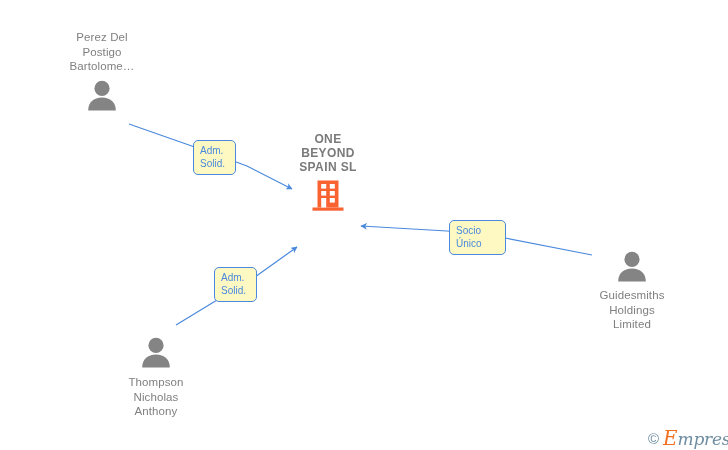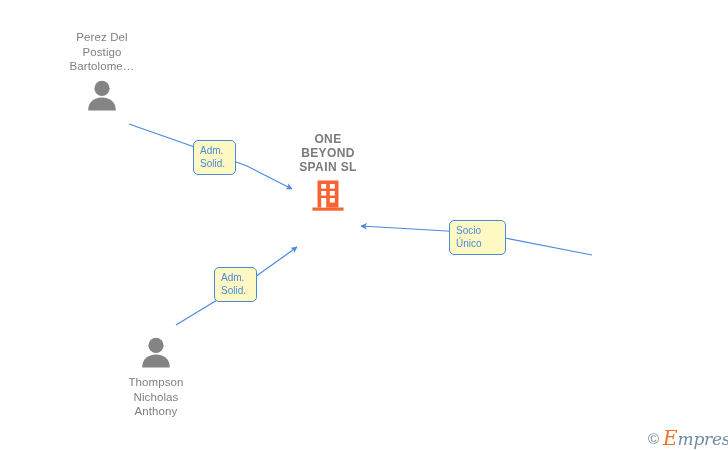--- a/index.html
+++ b/index.html
@@ -124,20 +124,29 @@
   <div class="node" style="left:106px; top:337px; width:100px;">
     <svg class="person-icon" width="34" height="31" viewBox="0 0 34 31">
       <circle cx="17" cy="8.4" r="7.6" fill="#848484"></circle>
       <path d="M 17 17.6 C 8.6 17.6 3.2 22.6 3.2 30.4 L 30.8 30.4 C 30.8 22.6 25.4 17.6 17 17.6 Z" fill="#848484"></path>
     </svg>
     <div class="node-label" style="margin-top:7px;">Thompson
 Nicholas
 Anthony</div>
   </div>
 
+  <div class="node" style="left:580px; top:251px; width:104px;">
+    <svg class="person-icon" width="34" height="31" viewBox="0 0 34 31">
+      <circle cx="17" cy="8.4" r="7.6" fill="#848484"></circle>
+      <path d="M 17 17.6 C 8.6 17.6 3.2 22.6 3.2 30.4 L 30.8 30.4 C 30.8 22.6 25.4 17.6 17 17.6 Z" fill="#848484"></path>
+    </svg>
+    <div class="node-label" style="margin-top:6px;">Guidesmiths
+Holdings
+Limited</div>
+  </div>
 
   <div class="company-node" style="left:258px; top:132px;">
     <div class="company-label">ONE
 BEYOND
 SPAIN  SL</div>
     <svg class="building-icon" width="34" height="34" viewBox="0 0 34 34">
       <rect x="6.5" y="2.5" width="21" height="27" fill="#f96332"></rect>
       <rect x="1.5" y="29.5" width="31" height="3.2" fill="#f96332"></rect>
       <rect x="10.2" y="6" width="5" height="4.6" fill="#ffffff"></rect>
       <rect x="18.8" y="6" width="5" height="4.6" fill="#ffffff"></rect>

